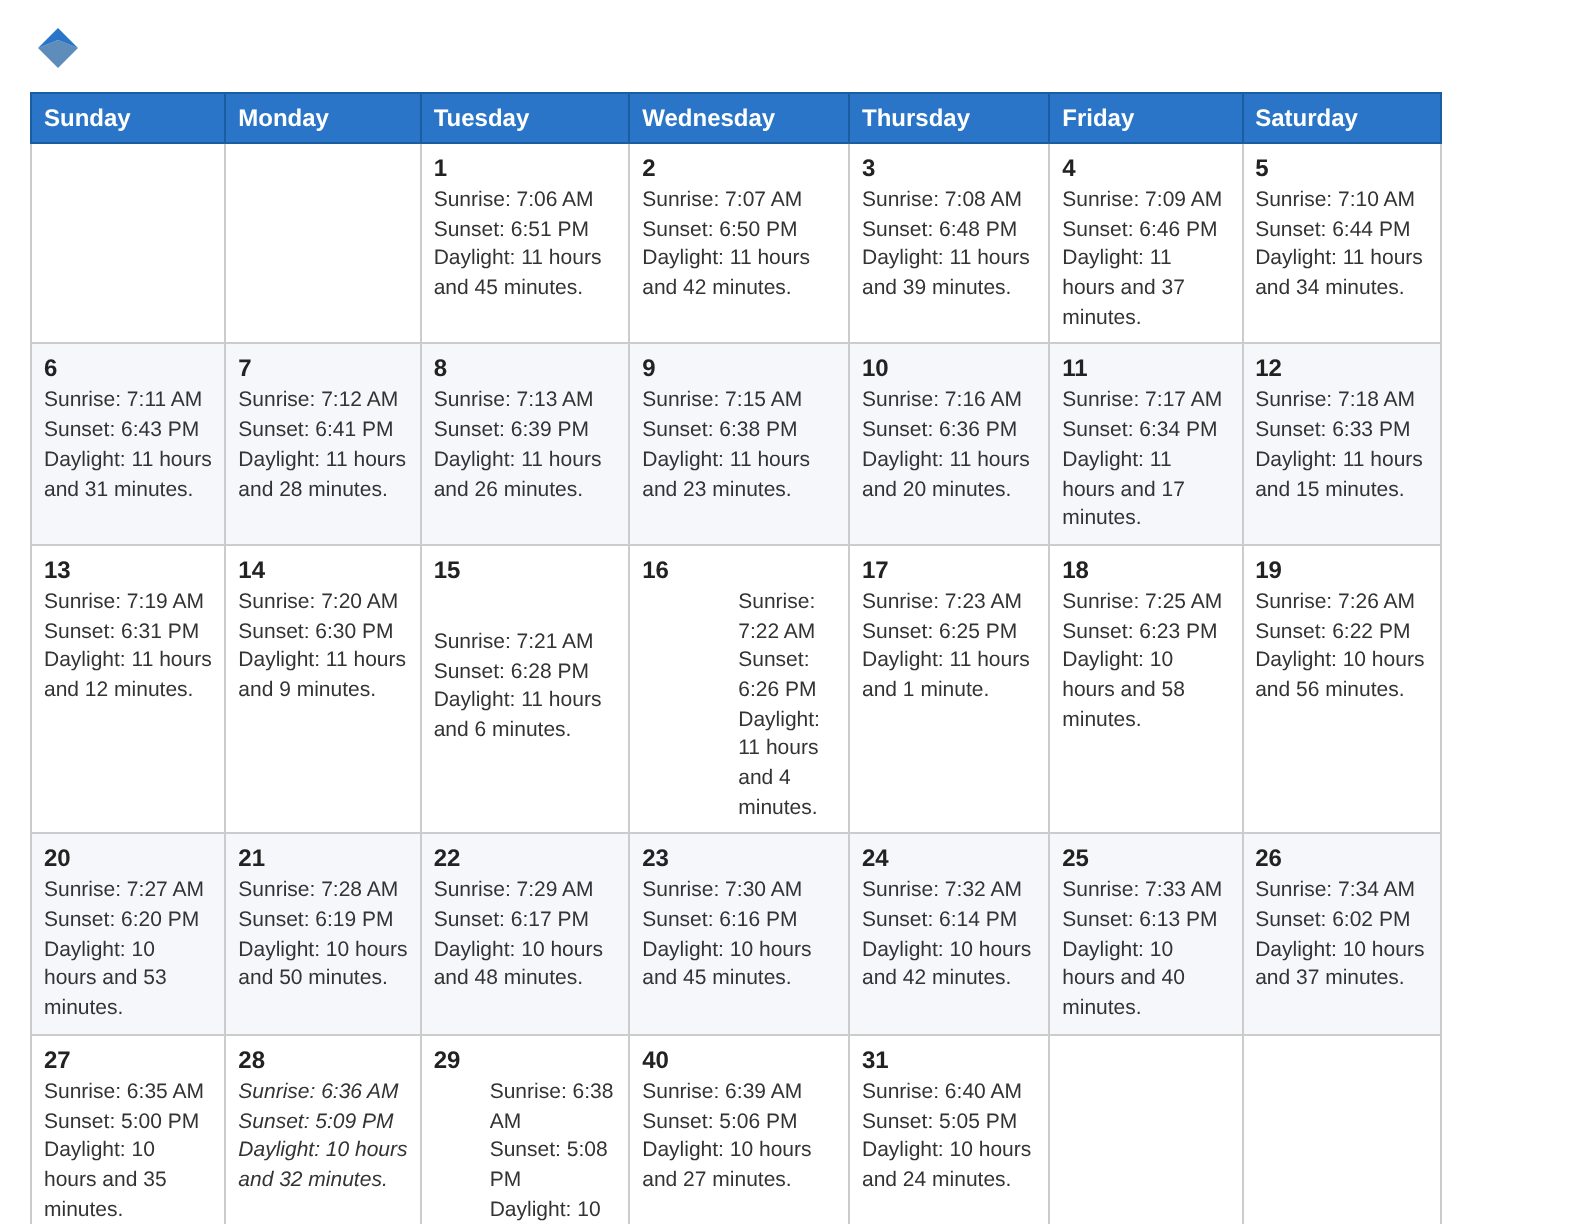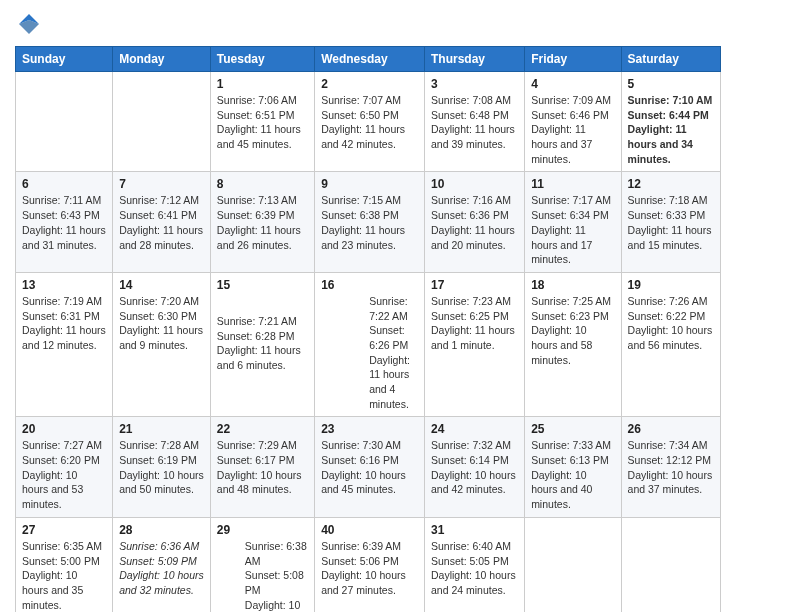--- a/index.html
+++ b/index.html
@@ -146,21 +146,21 @@
 Daylight: 11 hours and 39 minutes.</div>
           </td>
           <td>
             <span class="day-number">4</span>
             <div class="day-info" style="white-space: pre-line;">Sunrise: 7:09 AM
 Sunset: 6:46 PM
 Daylight: 11 hours and 37 minutes.</div>
           </td>
           <td>
             <span class="day-number">5</span>
-            <div class="day-info" style="white-space: pre-line; font-weight: bold;">Sunrise: 7:10 AM
+            <div class="day-info" style="white-space: pre-line;">Sunrise: 7:10 AM
 Sunset: 6:44 PM
 Daylight: 11 hours and 34 minutes.</div>
           </td>
         </tr>
         <tr>
           <td>
             <span class="day-number">6</span>
             <div class="day-info" style="white-space: pre-line;">Sunrise: 7:11 AM
 Sunset: 6:43 PM
 Daylight: 11 hours and 31 minutes.</div>
@@ -279,21 +279,21 @@
           </td>
           <td>
             <span class="day-number">25</span>
             <div class="day-info" style="white-space: pre-line;">Sunrise: 7:33 AM
 Sunset: 6:13 PM
 Daylight: 10 hours and 40 minutes.</div>
           </td>
           <td>
             <span class="day-number">26</span>
             <div class="day-info" style="white-space: pre-line;">Sunrise: 7:34 AM
-Sunset: 12:12 PM
+Sunset: 6:02 PM
 Daylight: 10 hours and 37 minutes.</div>
           </td>
         </tr>
         <tr>
           <td>
             <span class="day-number">27</span>
             <div class="day-info" style="white-space: pre-line;">Sunrise: 6:35 AM
 Sunset: 5:00 PM
 Daylight: 10 hours and 35 minutes.</div>
           </td>

